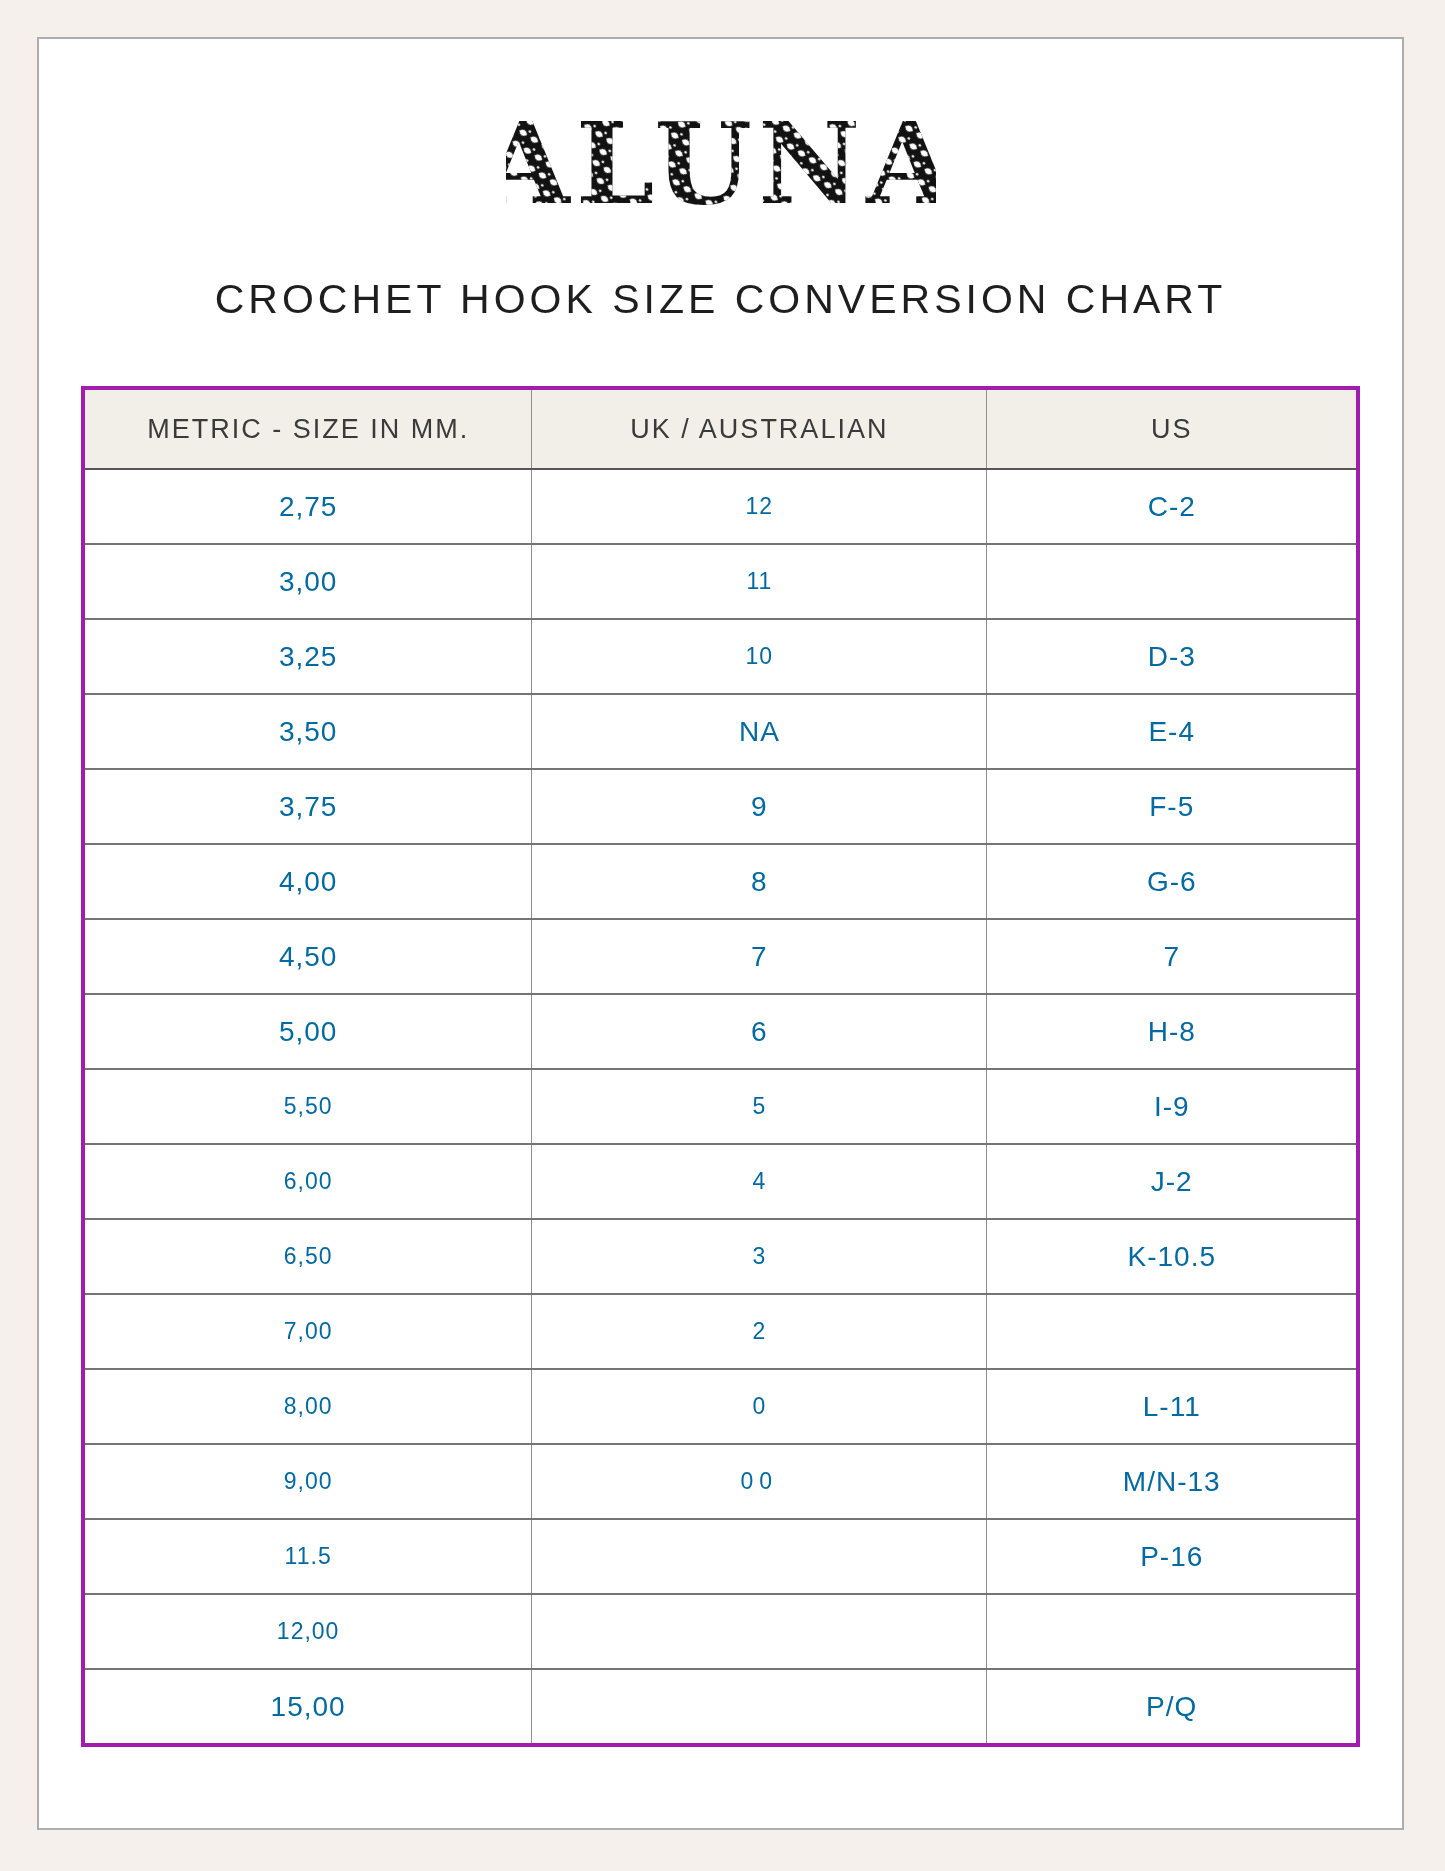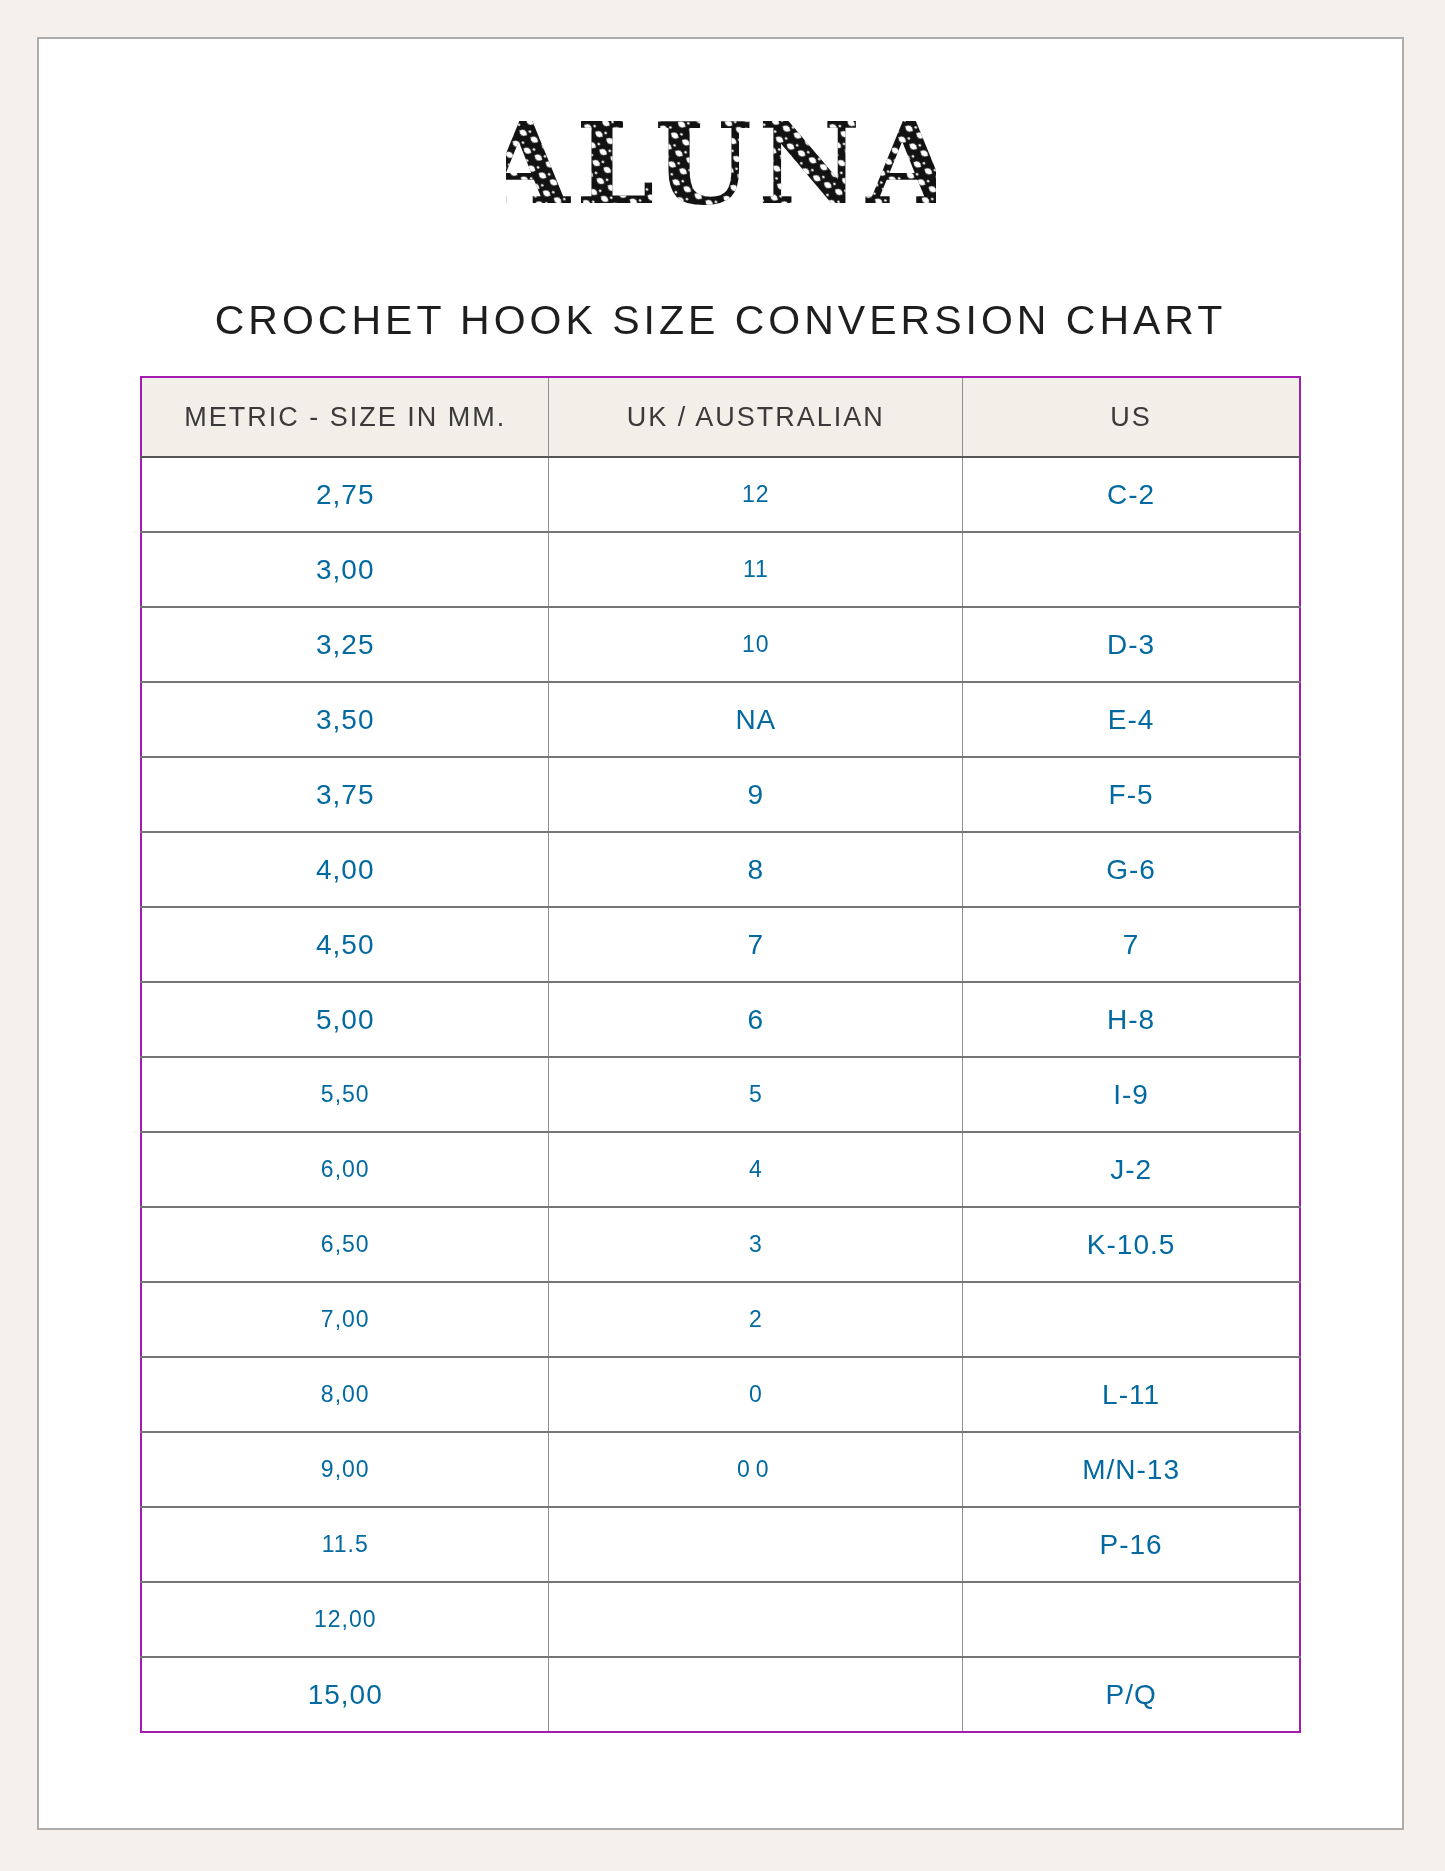--- a/index.html
+++ b/index.html
@@ -23,34 +23,34 @@
     background: #ffffff;
     border: 2px solid #adadad;
     box-sizing: border-box;
     overflow: hidden;
   }
   .logo-wrap {
     margin-top: 60px;
     text-align: center;
   }
   .title {
-    margin-top: 56px;
+    margin-top: 35px;
     text-align: center;
     font-size: 41px;
     font-weight: 300;
     letter-spacing: 4px;
     color: #1e1e1e;
     white-space: nowrap;
   }
   table.conversion {
-    width: 1161px;
-    margin: 32px auto 0 auto;
+    width: 1279px;
+    margin: 63px auto 0 auto;
     border-collapse: collapse;
     table-layout: fixed;
-    border: 2px solid #a21caf;
+    border: 4px solid #a21caf;
   }
   table.conversion col.c1 { width: 35.2%; }
   table.conversion col.c2 { width: 35.7%; }
   table.conversion col.c3 { width: 29.1%; }
   table.conversion th {
     height: 76px;
     background: #f2eee8;
     font-size: 27px;
     font-weight: 400;
     letter-spacing: 2px;

